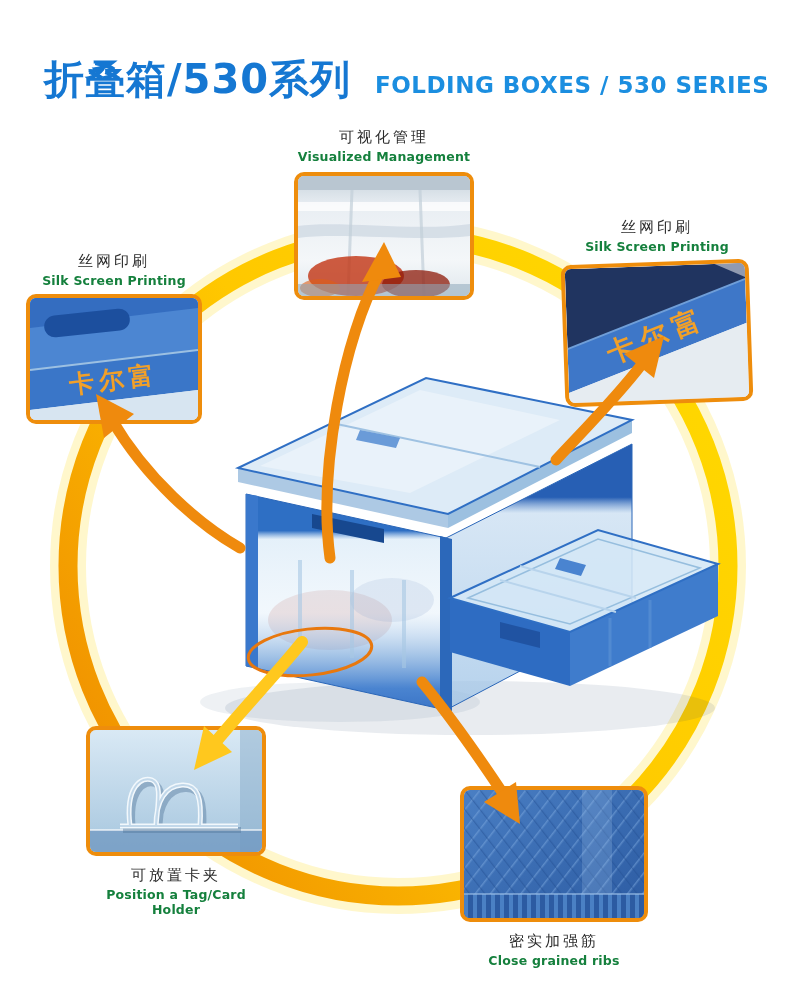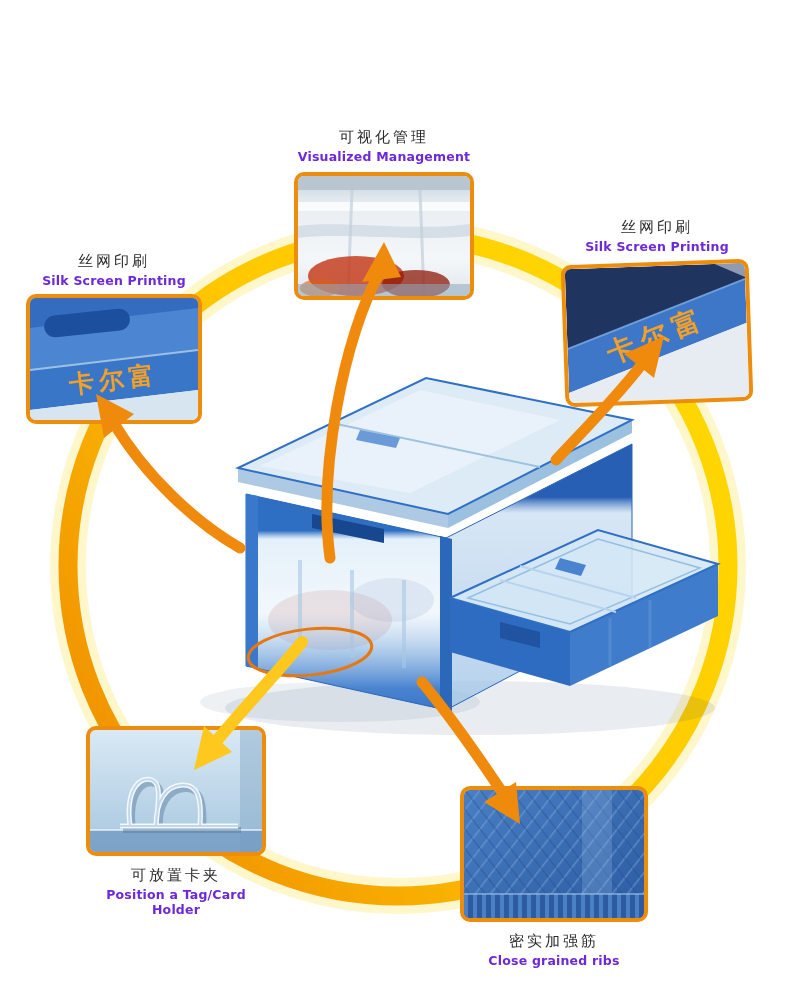--- a/index.html
+++ b/index.html
@@ -18,21 +18,21 @@
   .title-en { font-size:23px; font-weight:600; color:#1b8ee0; letter-spacing:0.5px; white-space:nowrap; }
 
   
   .art-bg { position:absolute; inset:0; z-index:1; }
   .art-fg { position:absolute; inset:0; z-index:3; pointer-events:none; }
   svg text { font-family:"DejaVu Sans","Liberation Sans",sans-serif; }
 
   
   .callout { position:absolute; z-index:2; text-align:center; }
   .label-cn { font-size:15px; font-weight:normal; color:#2b2b2b; letter-spacing:3px; }
-  .label-en { font-size:12.5px; font-weight:bold; color:#6d28d9; margin-top:2px; letter-spacing:0.2px; }
+  .label-en { font-size:12.5px; font-weight:bold; color:#15803d; margin-top:2px; letter-spacing:0.2px; }
   .thumb {
     border:4px solid #ee8d0c;
     border-radius:10px;
     overflow:hidden;
     background:#ffffff;
     box-shadow: inset 0 0 0 1px rgba(201,111,8,0.55);
   }
   .thumb svg { display:block; width:100%; height:100%; }
 
   .c-top    { left:294px; top:128px; width:180px; }
@@ -44,20 +44,24 @@
   .c-bl     { left:86px;  top:726px; width:180px; }
   .c-bl     .thumb { height:130px; margin-bottom:10px; }
   .c-br     { left:460px; top:786px; width:188px; }
   .c-br     .thumb { height:136px; margin-bottom:10px; }
 </style>
 </head>
 <body>
 
 <div class="page">
 
+  <div class="header">
+    <h1 class="title-cn">折叠箱/530系列</h1>
+    <span class="title-en">FOLDING BOXES / 530 SERIES</span>
+  </div>
 
   <svg class="art-bg" viewBox="0 0 793 1000">
     <defs>
       <linearGradient id="ringGrad" gradientUnits="userSpaceOnUse" x1="80" y1="760" x2="720" y2="330">
         <stop offset="0" stop-color="#f09000"></stop>
         <stop offset="0.5" stop-color="#ffc800"></stop>
         <stop offset="1" stop-color="#ffd900"></stop>
       </linearGradient>
       <linearGradient id="frontGrad" x1="0" y1="0" x2="0" y2="1">
         <stop offset="0" stop-color="#2e6fc4"></stop>

